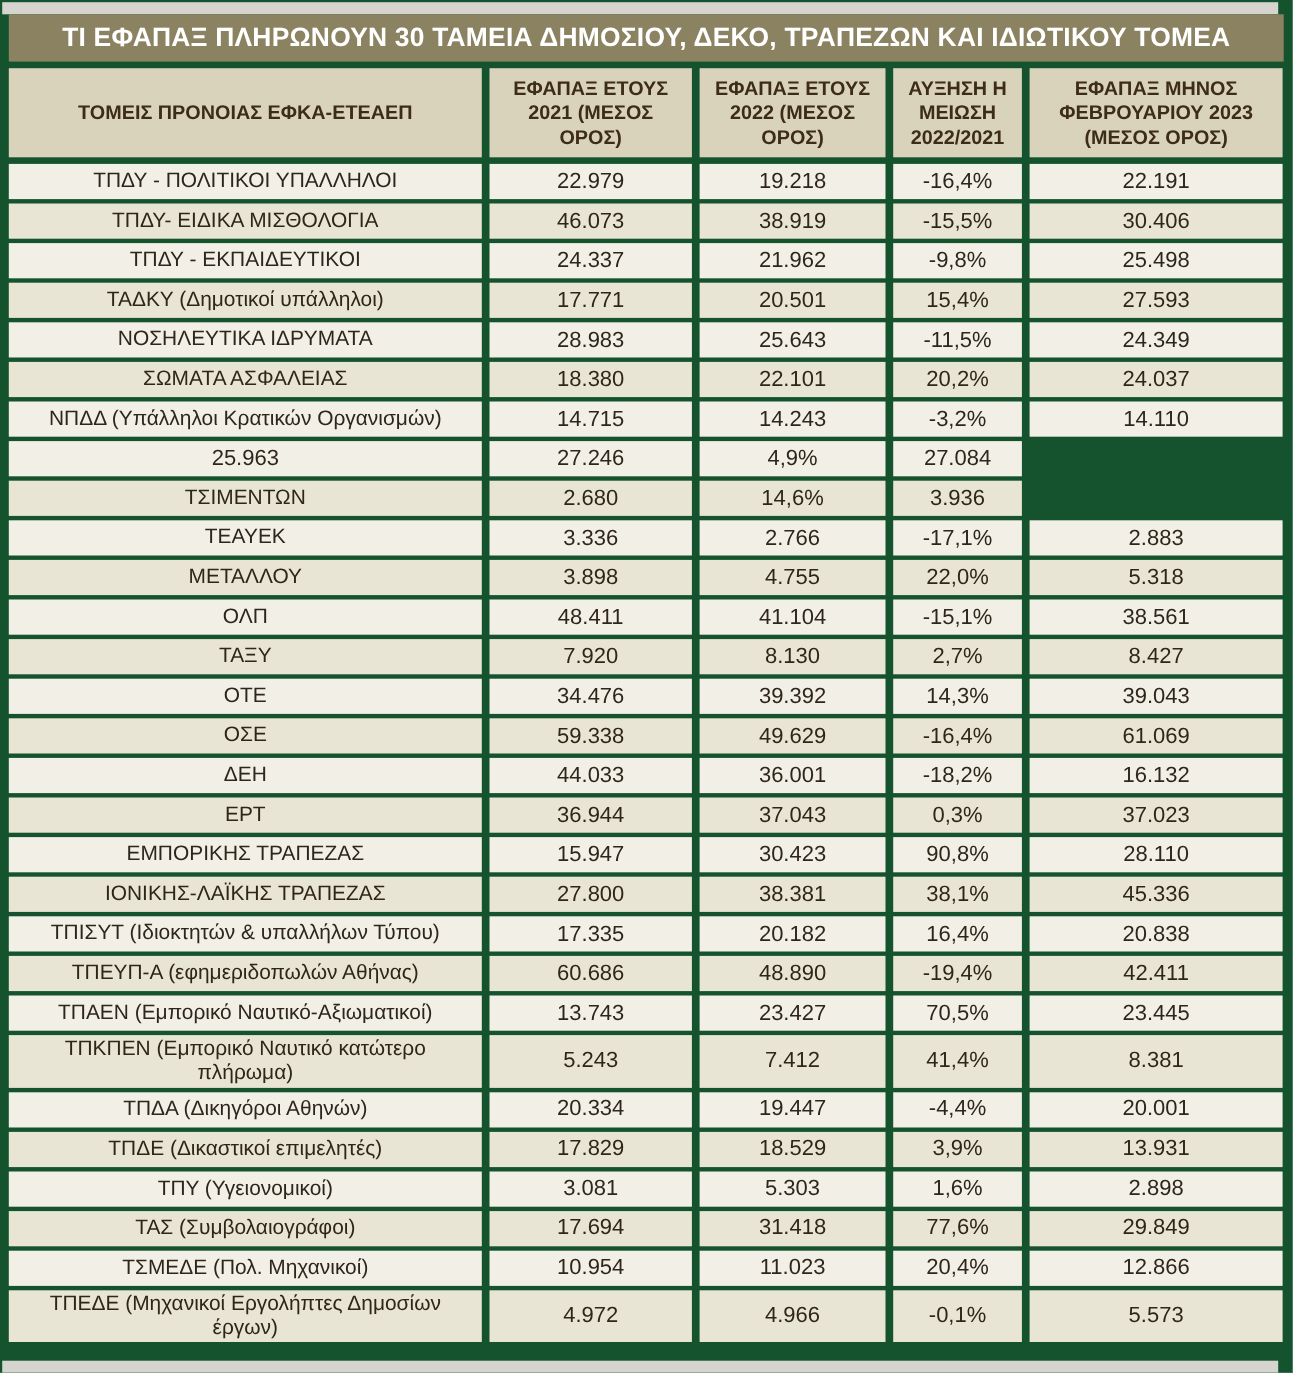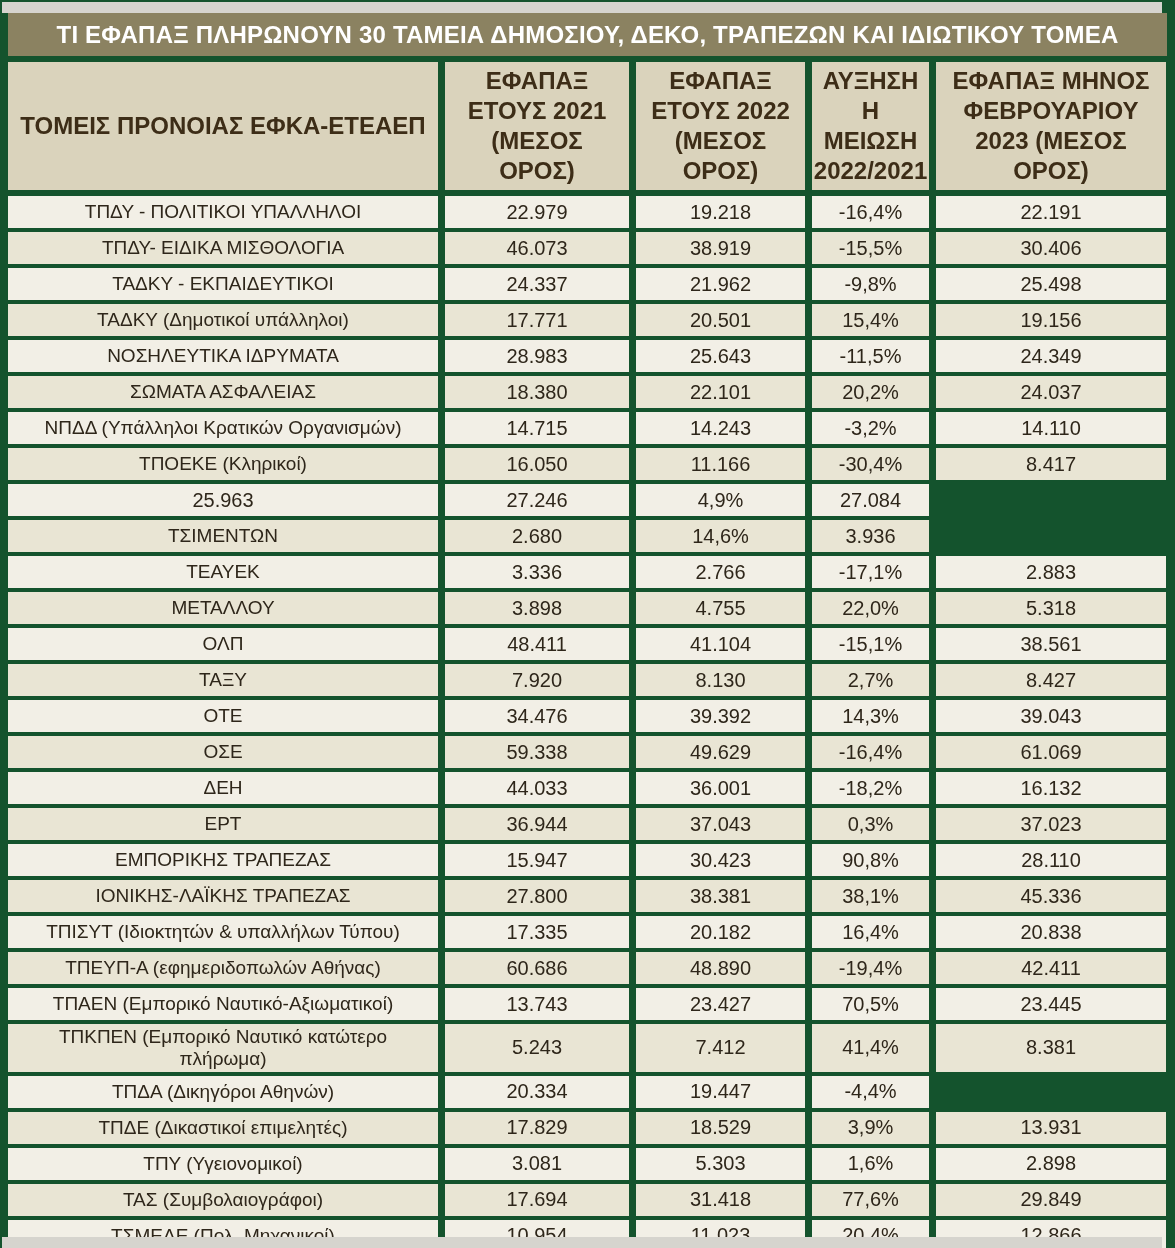--- a/index.html
+++ b/index.html
@@ -75,21 +75,21 @@
     color: var(--data-text);
     font-size: 19px;
     line-height: 1.15;
   }
   .row.header { margin-bottom: 2px; }
   .row.header .cell {
     background: var(--header-bg);
     min-height: 81px;
     color: var(--header-text);
     font-weight: bold;
-    font-size: 24px;
+    font-size: 18px;
     line-height: 1.25;
     padding: 4px 10px;
   }
   .row.odd  .cell { background: var(--row-odd-bg); }
   .row.even .cell { background: var(--row-even-bg); }
   .cell.num { font-size: 20px; padding: 2px 6px; }
 </style>
 </head>
 <body>
 
@@ -118,32 +118,32 @@
     <div class="cell num">22.191</div>
   </div>
         <div class="row even">
     <div class="cell">ΤΠΔΥ- ΕΙΔΙΚΑ ΜΙΣΘΟΛΟΓΙΑ</div>
     <div class="cell num">46.073</div>
     <div class="cell num">38.919</div>
     <div class="cell num">-15,5%</div>
     <div class="cell num">30.406</div>
   </div>
         <div class="row odd">
-    <div class="cell">ΤΑΔΚΥ - ΕΚΠΑΙΔΕΥΤΙΚΟΙ</div>
+    <div class="cell">ΤΠΔΥ - ΕΚΠΑΙΔΕΥΤΙΚΟΙ</div>
     <div class="cell num">24.337</div>
     <div class="cell num">21.962</div>
     <div class="cell num">-9,8%</div>
     <div class="cell num">25.498</div>
   </div>
         <div class="row even">
     <div class="cell">ΤΑΔΚΥ (Δημοτικοί υπάλληλοι)</div>
     <div class="cell num">17.771</div>
     <div class="cell num">20.501</div>
     <div class="cell num">15,4%</div>
-    <div class="cell num">19.156</div>
+    <div class="cell num">27.593</div>
   </div>
         <div class="row odd">
     <div class="cell">ΝΟΣΗΛΕΥΤΙΚΑ ΙΔΡΥΜΑΤΑ</div>
     <div class="cell num">28.983</div>
     <div class="cell num">25.643</div>
     <div class="cell num">-11,5%</div>
     <div class="cell num">24.349</div>
   </div>
         <div class="row even">
     <div class="cell">ΣΩΜΑΤΑ ΑΣΦΑΛΕΙΑΣ</div>
@@ -152,27 +152,20 @@
     <div class="cell num">20,2%</div>
     <div class="cell num">24.037</div>
   </div>
         <div class="row odd">
     <div class="cell">ΝΠΔΔ (Υπάλληλοι Κρατικών Οργανισμών)</div>
     <div class="cell num">14.715</div>
     <div class="cell num">14.243</div>
     <div class="cell num">-3,2%</div>
     <div class="cell num">14.110</div>
   </div>
-        <div class="row even">
-    <div class="cell">ΤΠΟΕΚΕ (Κληρικοί)</div>
-    <div class="cell num">16.050</div>
-    <div class="cell num">11.166</div>
-    <div class="cell num">-30,4%</div>
-    <div class="cell num">8.417</div>
-  </div>
         <div class="row odd">
     <div class="cell num">25.963</div>
     <div class="cell num">27.246</div>
     <div class="cell num">4,9%</div>
     <div class="cell num">27.084</div>
   </div>
         <div class="row even">
     <div class="cell">ΤΣΙΜΕΝΤΩΝ</div>
     <div class="cell num">2.680</div>
     <div class="cell num">14,6%</div>
@@ -274,20 +267,21 @@
     <div class="cell num">5.243</div>
     <div class="cell num">7.412</div>
     <div class="cell num">41,4%</div>
     <div class="cell num">8.381</div>
   </div>
         <div class="row odd">
     <div class="cell">ΤΠΔΑ (Δικηγόροι Αθηνών)</div>
     <div class="cell num">20.334</div>
     <div class="cell num">19.447</div>
     <div class="cell num">-4,4%</div>
+    <div class="cell num">20.001</div>
   </div>
         <div class="row even">
     <div class="cell">ΤΠΔΕ (Δικαστικοί επιμελητές)</div>
     <div class="cell num">17.829</div>
     <div class="cell num">18.529</div>
     <div class="cell num">3,9%</div>
     <div class="cell num">13.931</div>
   </div>
         <div class="row odd">
     <div class="cell">ΤΠΥ (Υγειονομικοί)</div>

